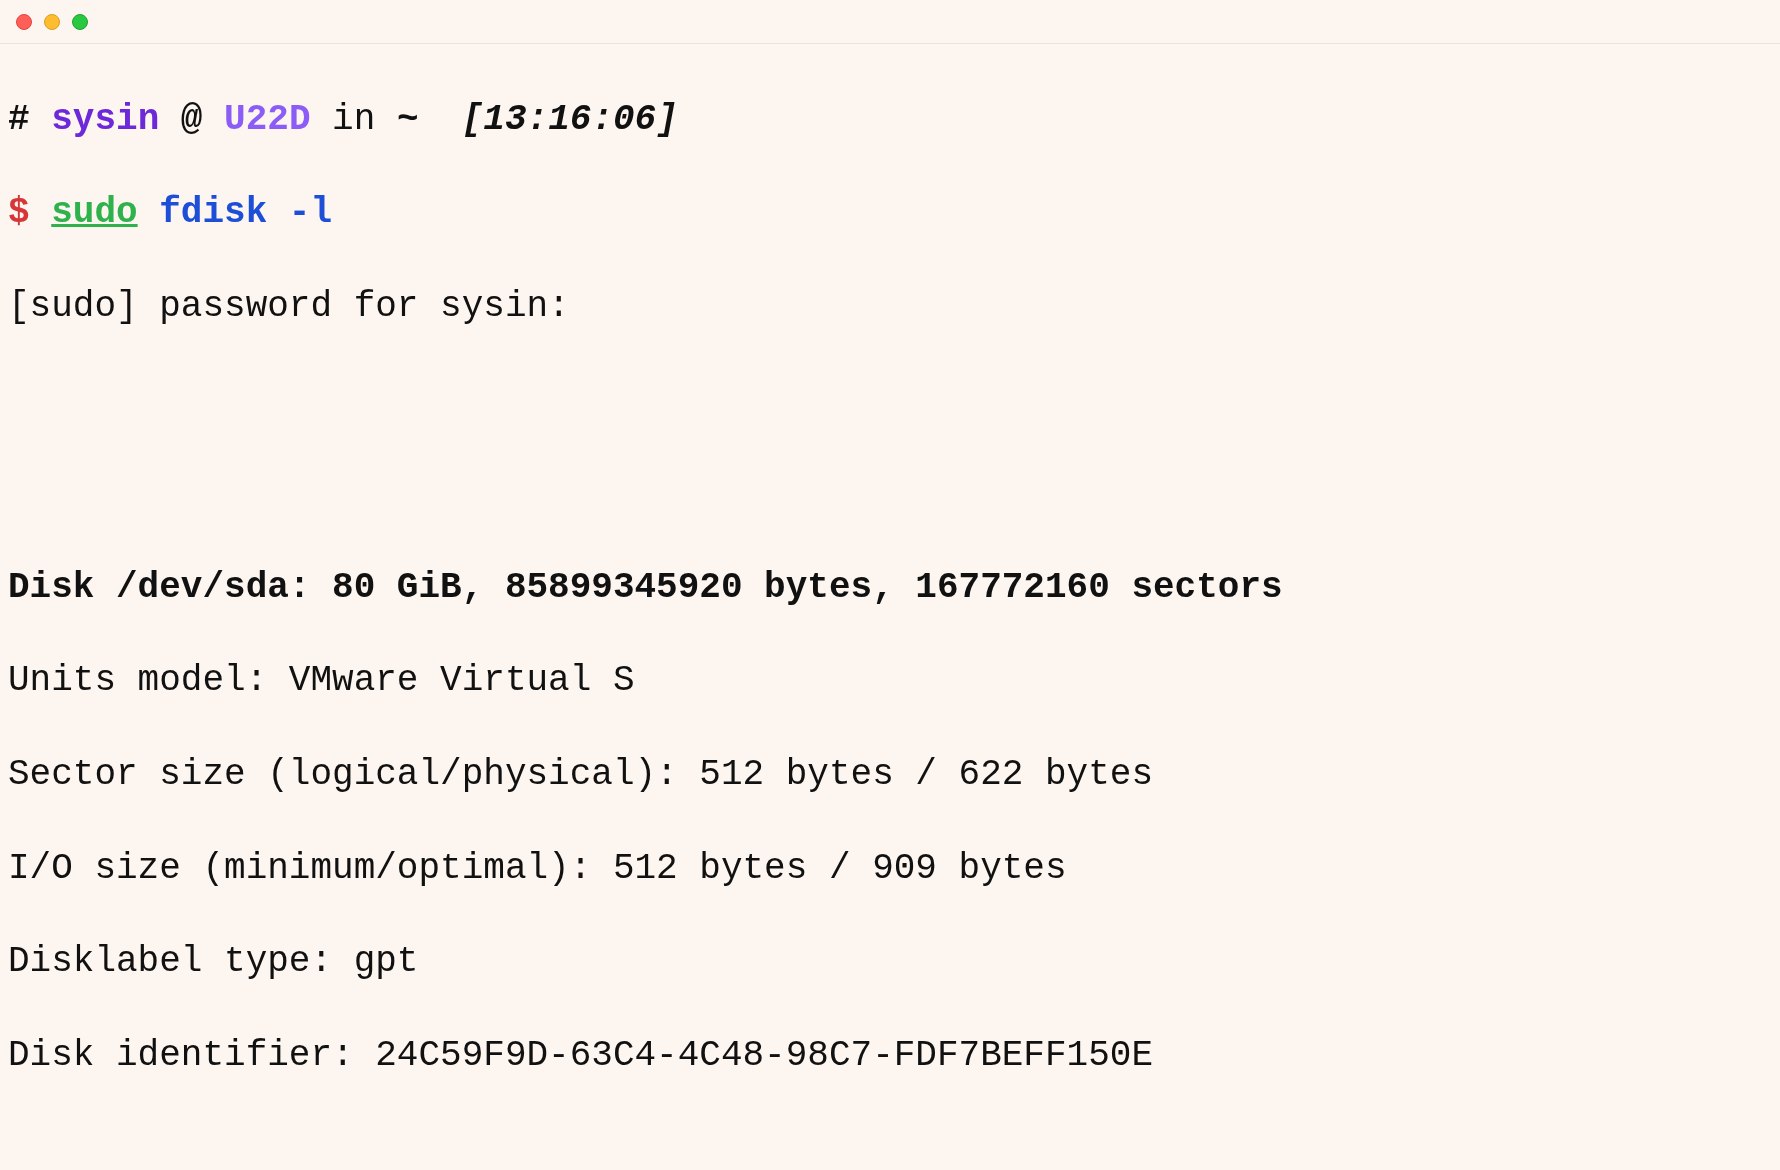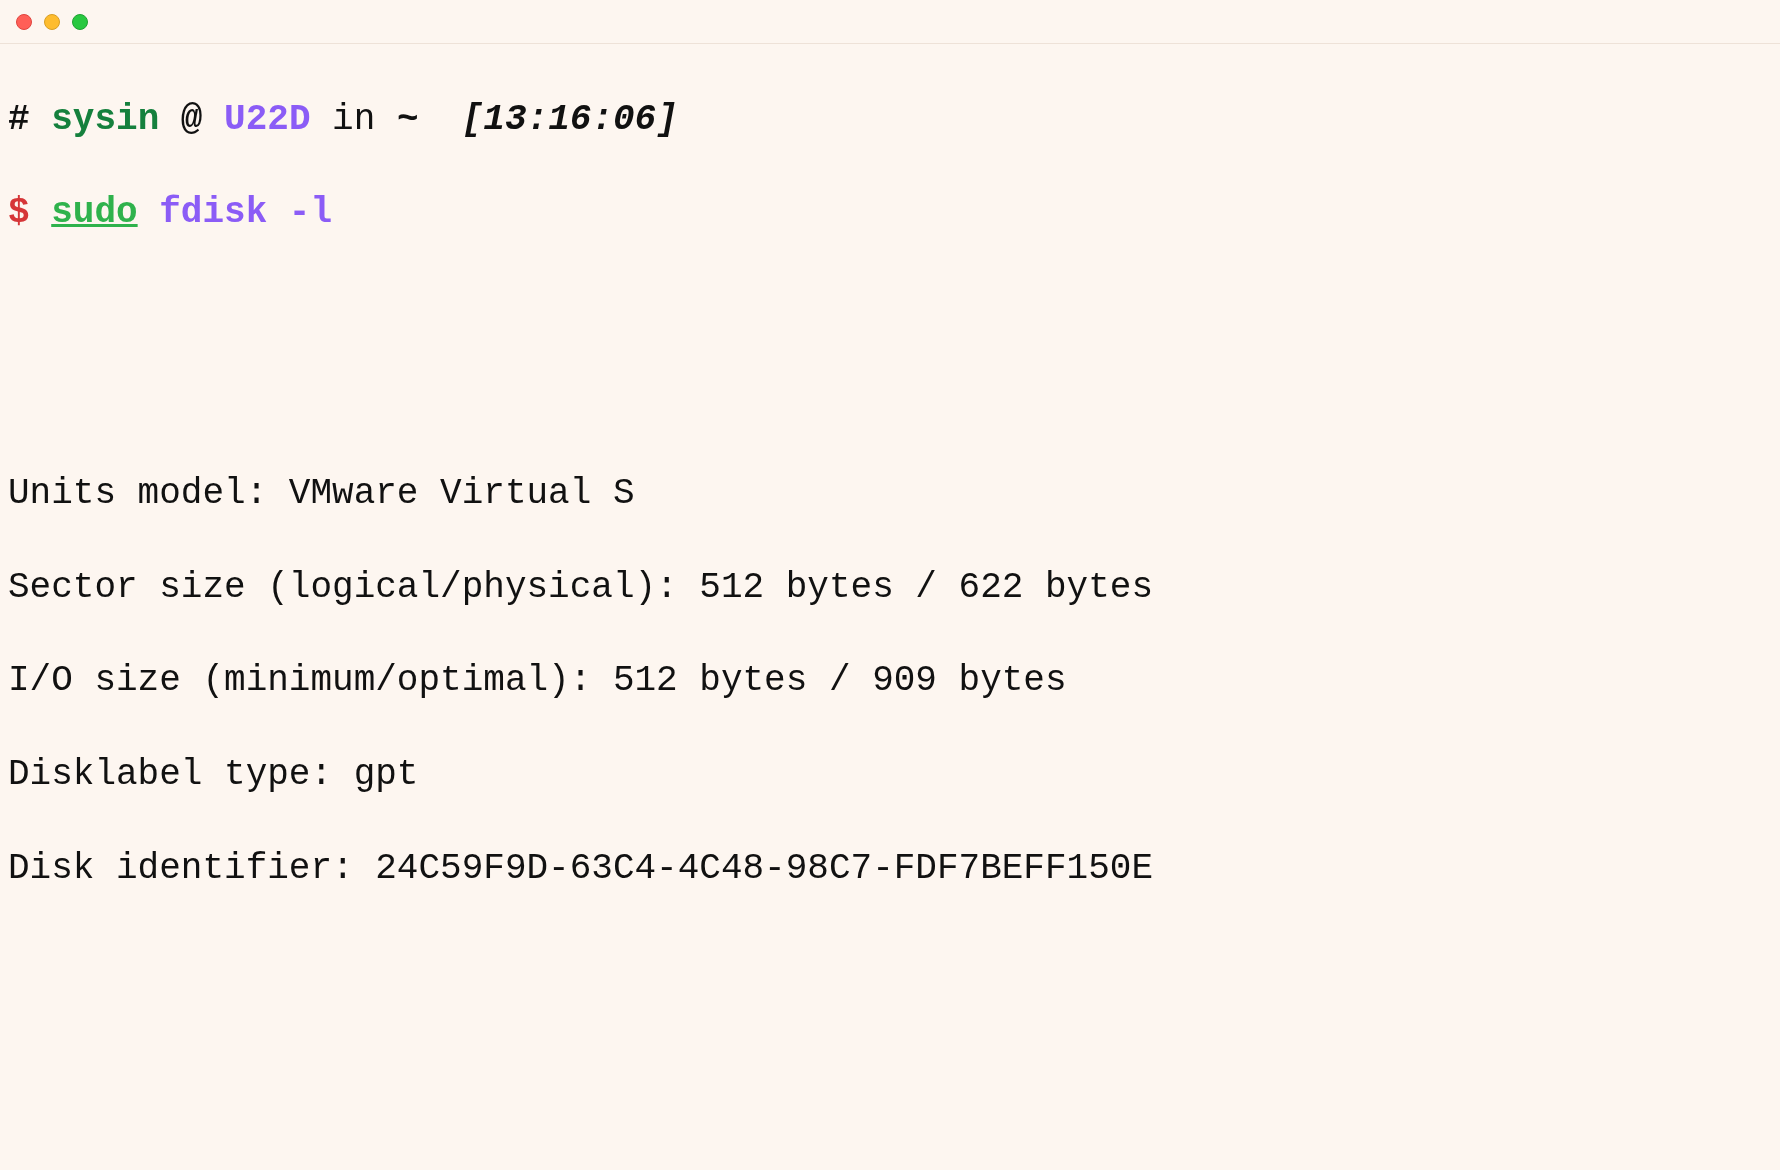--- a/index.html
+++ b/index.html
@@ -31,48 +31,50 @@
   .close-light   { background: #ff5f57; border: 1px solid #e0443e; }
   .min-light     { background: #febc2e; border: 1px solid #d89e24; }
   .zoom-light    { background: #28c840; border: 1px solid #1fa232; }
 
   .terminal {
     padding: 6px 8px 0 8px;
     white-space: pre;
   }
 
   .hash   { color: #111; font-weight: 600; }
-  .user   { color: #15803d; font-weight: 600; }
+  .user   { color: #6d28d9; font-weight: 600; }
   .at     { color: #111; font-weight: 600; }
   .host   { color: #8b5cf6; font-weight: 600; }
   .in     { color: #111; font-weight: 400; }
   .path   { color: #111; font-weight: 700; }
   .time   { color: #111; font-weight: 600; font-style: italic; }
   .dollar { color: #d63638; font-weight: 700; }
   .sudo   { color: #2fb24c; font-weight: 700; text-decoration: underline; margin-top: 41px; }
-  .cmd    { color: #8b5cf6; font-weight: 600; }
+  .cmd    { color: #1d4ed8; font-weight: 600; }
 
   .bold   { font-weight: 800; }
 
   .row { display: block; }
 </style>
 </head>
 <body>
 
 <div class="titlebar">
   <span class="traffic-light close-light"></span>
   <span class="traffic-light min-light"></span>
   <span class="traffic-light zoom-light"></span>
 </div>
 
 <div class="terminal">
 <span class="row"><span class="hash">#</span> <span class="user">sysin</span> <span class="at">@</span> <span class="host">U22D</span> <span class="in">in</span> <span class="path">~</span>  <span class="time">[13:16:06]</span></span>
 <span class="row"><span class="dollar">$</span> <span class="sudo">sudo</span> <span class="cmd">fdisk -l</span></span>
+<span class="row">[sudo] password for sysin:</span>
 <span class="row"> </span>
 <span class="row"> </span>
+<span class="row bold">Disk /dev/sda: 80 GiB, 85899345920 bytes, 167772160 sectors</span>
 <span class="row">Units model: VMware Virtual S</span>
 <span class="row">Sector size (logical/physical): 512 bytes / 622 bytes</span>
 <span class="row">I/O size (minimum/optimal): 512 bytes / 909 bytes</span>
 <span class="row">Disklabel type: gpt</span>
 <span class="row">Disk identifier: 24C59F9D-63C4-4C48-98C7-FDF7BEFF150E</span>
 
 
 
 
 

